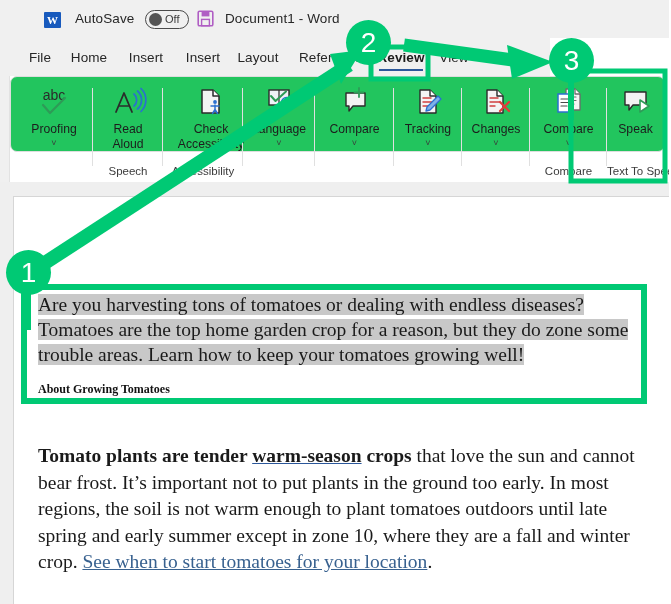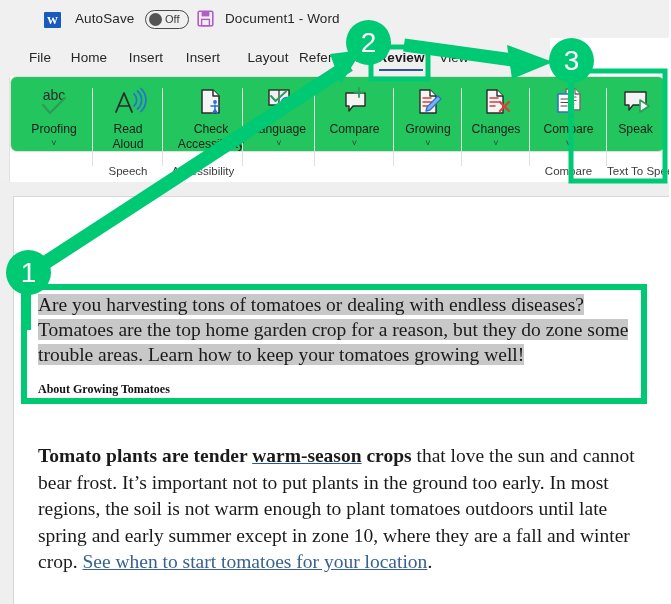--- a/index.html
+++ b/index.html
@@ -317,21 +317,21 @@
       </div>
     <div class="tab" style="left:62px;  width:54px;">
         <span>Home</span>
       </div>
     <div class="tab" style="left:120px; width:52px;">
         <span>Insert</span>
       </div>
     <div class="tab" style="left:175px; width:56px;">
         <span>Insert</span>
       </div>
-    <div class="tab" style="left:240px; width:56px;">
+    <div class="tab" style="left:230px; width:56px;">
         <span>Layout</span>
       </div>
     <div class="tab" style="left:295px; width:78px;">
         <span>References</span>
       </div>
     <div class="tab active" style="left:373px; width:56px;">
       <span>Review</span>
       <span class="tab-underline"></span>
     </div>
     <div class="tab" style="left:432px; width:44px;">
@@ -429,21 +429,21 @@
       <div class="rgroup" style="left:383px; width:68px;">
         <div class="rbtn" style="left:0px; width:68px;">
           <div class="ricon">
             <svg width="40" height="33" viewBox="0 0 40 33" aria-hidden="true">
               <path d="M12 5 h10 l6 6 v17 h-16 z" fill="#f4f4f4" stroke="#2b2b2b" stroke-width="1.4" stroke-linejoin="round"></path>
               <path d="M22 5 v6 h6" fill="#ffffff" stroke="#2b2b2b" stroke-width="1.4" stroke-linejoin="round"></path>
               <path d="M15 13 h8 M15 17 h9 M15 21 h5" stroke="#d04040" stroke-width="1.4" stroke-linecap="round"></path>
               <path d="M30 11 L33 14 L22 25 L18 26 L19 22 Z" fill="#7fb2e8" stroke="#2b6fd0" stroke-width="1.3" stroke-linejoin="round"></path>
             </svg>
           </div>
-          <div class="rlabel">Growing</div>
+          <div class="rlabel">Tracking</div>
           <div class="rchev">˅</div>
         </div>
         <div class="glabel"></div>
         <div class="sep"></div>
       </div>
 
       <div class="rgroup" style="left:451px; width:68px;">
         <div class="rbtn" style="left:0px; width:68px;">
           <div class="ricon">
             <svg width="40" height="33" viewBox="0 0 40 33" aria-hidden="true">

